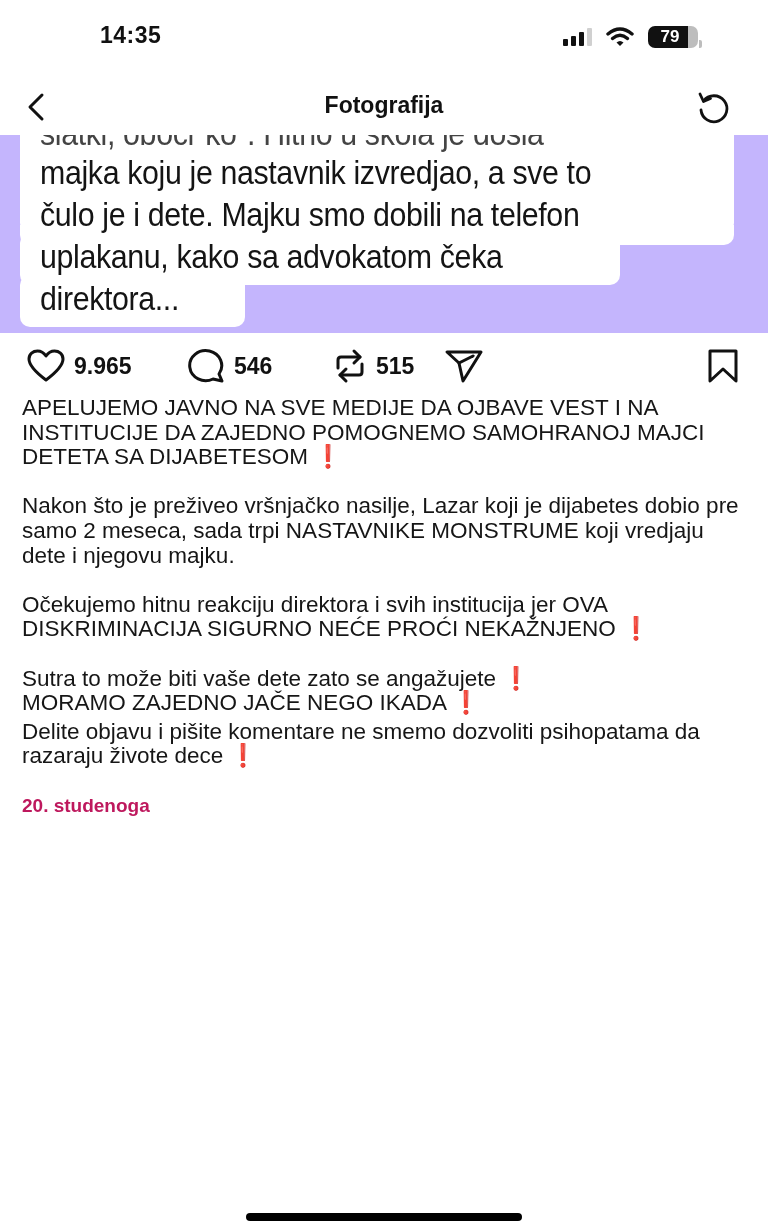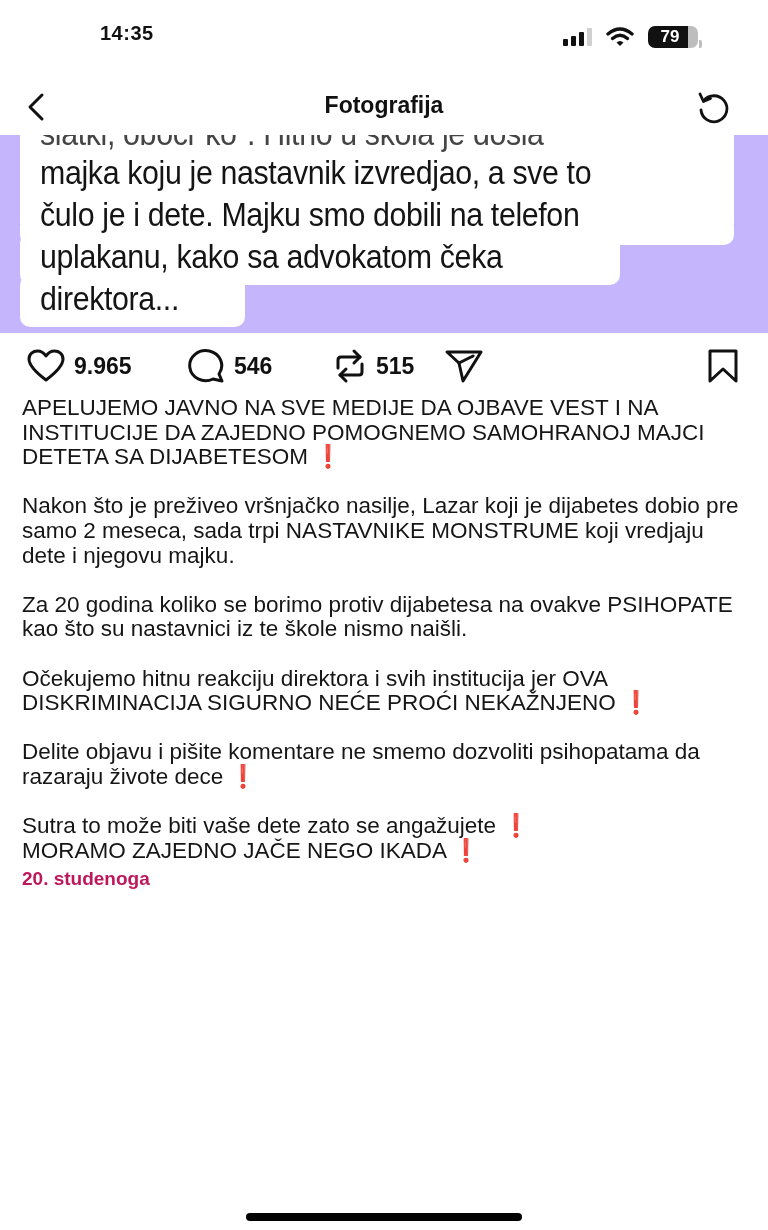--- a/index.html
+++ b/index.html
@@ -1,20 +1,20 @@
 <!DOCTYPE html>
 <html><head>
 <meta charset="utf-8">
 <style>
   * { box-sizing: border-box; margin: 0; padding: 0; }
   html, body { width: 768px; height: 1230px; background: #ffffff; overflow: hidden; }
   body { font-family: "Liberation Sans", "DejaVu Sans", sans-serif; color: #111; position: relative; }
 
   .status-bar { position: absolute; top: 0; left: 0; width: 768px; height: 80px; }
-  .status-time { position: absolute; left: 100px; top: 22px; font-size: 20px; font-weight: 700; letter-spacing: 0.5px; color: #111; }
+  .status-time { position: absolute; left: 100px; top: 22px; font-size: 23px; font-weight: 700; letter-spacing: 0.5px; color: #111; }
   .status-icons { position: absolute; right: 66px; top: 26px; display: flex; align-items: center; gap: 14px; }
   .signal { display: flex; align-items: flex-end; gap: 3px; height: 18px; }
   .signal span { width: 5px; background: #111; border-radius: 1px; }
   .signal span.dim { background: #d0d0d0; }
   .battery { display: flex; align-items: flex-end; }
   .battery-body { width: 50px; height: 22px; border-radius: 7px; background: linear-gradient(90deg, #111 0%, #111 79%, #bdbdbd 79%); color: #fff; font-size: 17px; font-weight: 700; display: flex; align-items: center; justify-content: center; padding-right: 6px; }
   .battery-tip { width: 3px; height: 8px; background: #bdbdbd; border-radius: 0 2px 2px 0; margin-left: 1px; }
 
   .nav-bar { position: absolute; top: 80px; left: 0; width: 768px; height: 55px; }
   .nav-back { position: absolute; left: 20px; top: 10px; width: 34px; height: 34px; cursor: pointer; }
@@ -123,32 +123,29 @@
 
 <div class="caption">
   <p>
     <span>APELUJEMO JAVNO NA SVE MEDIJE DA OJBAVE VEST I NA INSTITUCIJE DA ZAJEDNO POMOGNEMO SAMOHRANOJ MAJCI DETETA SA DIJABETESOM</span>
     <span class="excl">❗</span>
   </p>
   <p>
     <span>Nakon što je preživeo vršnjačko nasilje, Lazar koji je dijabetes dobio pre samo 2 meseca, sada trpi NASTAVNIKE MONSTRUME koji vredjaju dete i njegovu majku.</span>
   </p>
   <p>
-    <span>Za 20 godina koliko se borimo protiv dijabetesa na ovakve PSIHOPATE kao što su nastavnici iz te škole nismo naišli.</span>
-  </p>
-  <p>
     <span>Očekujemo hitnu reakciju direktora i svih institucija jer OVA DISKRIMINACIJA SIGURNO NEĆE PROĆI NEKAŽNJENO</span>
-    <span class="excl">❗</span>
-  </p>
-  <p>
-    <span>Delite objavu i pišite komentare ne smemo dozvoliti psihopatama da razaraju živote dece</span>
     <span class="excl">❗</span>
   </p>
   <p style="margin-bottom:4px;">
     <span>Sutra to može biti vaše dete zato se angažujete</span>
     <span class="excl">❗</span><br>
     <span>MORAMO ZAJEDNO JAČE NEGO IKADA</span>
     <span class="excl">❗</span>
   </p>
+  <p>
+    <span>Delite objavu i pišite komentare ne smemo dozvoliti psihopatama da razaraju živote dece</span>
+    <span class="excl">❗</span>
+  </p>
   <div class="date">20. studenoga</div>
 </div>
 
 <div class="home-indicator"></div>
 
 </body></html>

